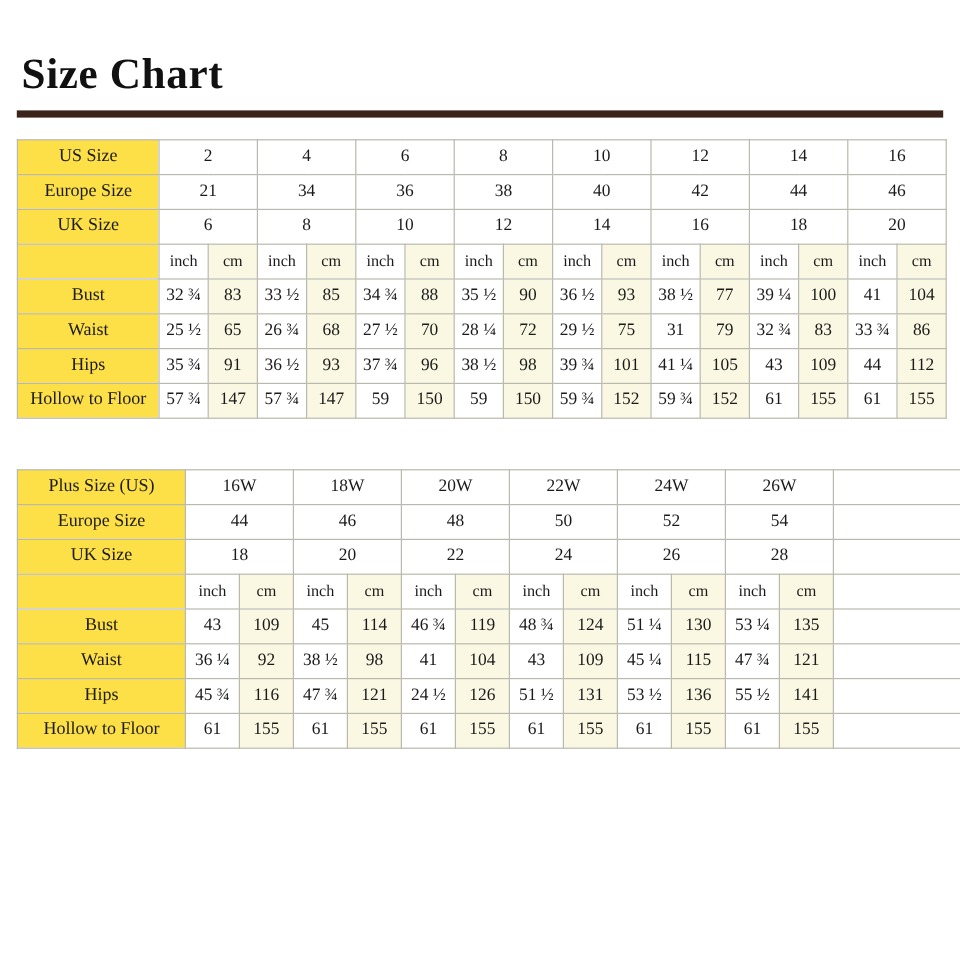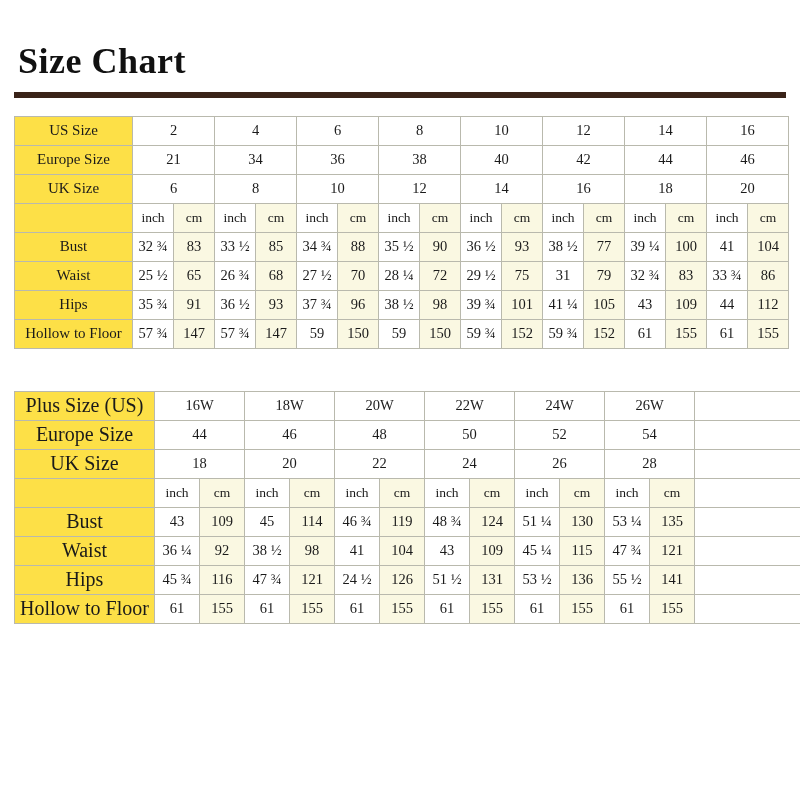--- a/index.html
+++ b/index.html
@@ -75,21 +75,21 @@
   .spacer {
     height: 42px;
   }
   .chart-block {
     margin-bottom: 0;
   }
   .table2 {
     font-size: 14.5px;
   }
   .table2 td.rowhead {
-    font-size: 20px;
+    font-size: 15px;
     text-align: center;
   }
 </style>
 </head>
 <body>
 
 <div class="page">
 
   <h1 class="title">Size Chart</h1>
   <div class="title-rule"></div>

